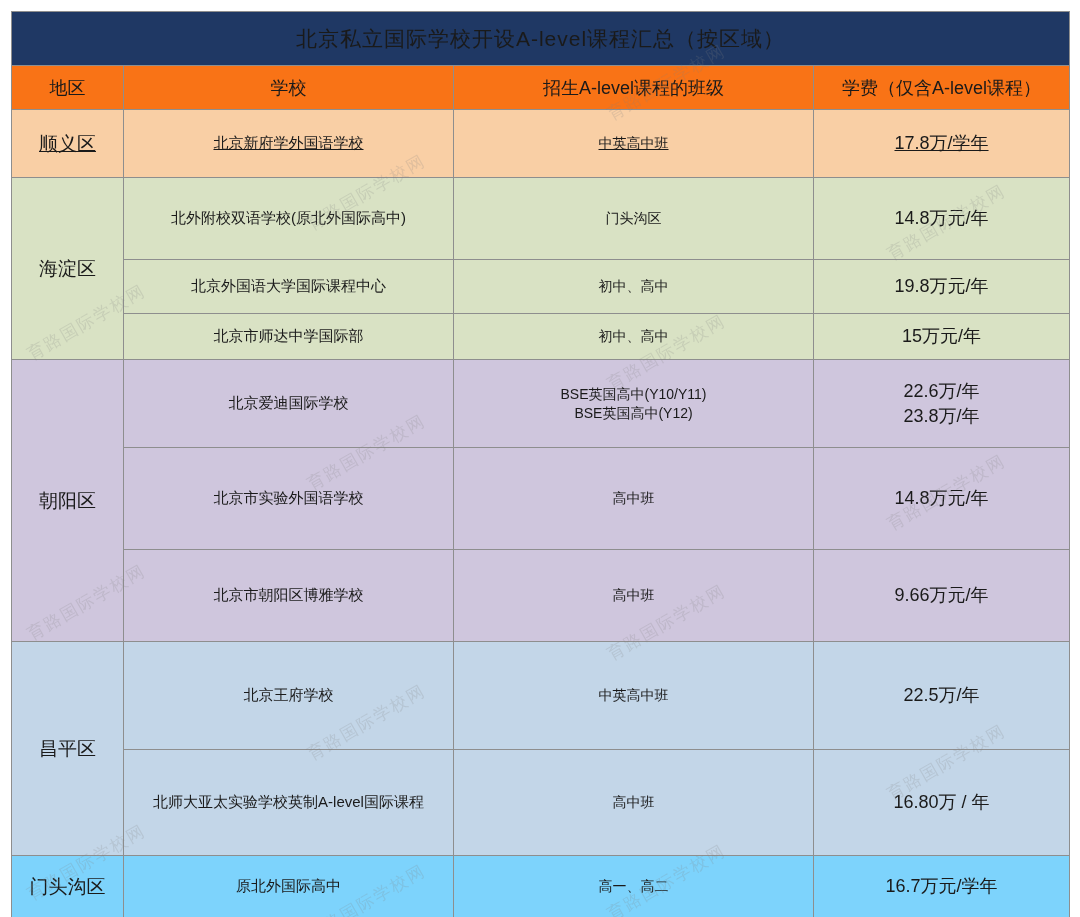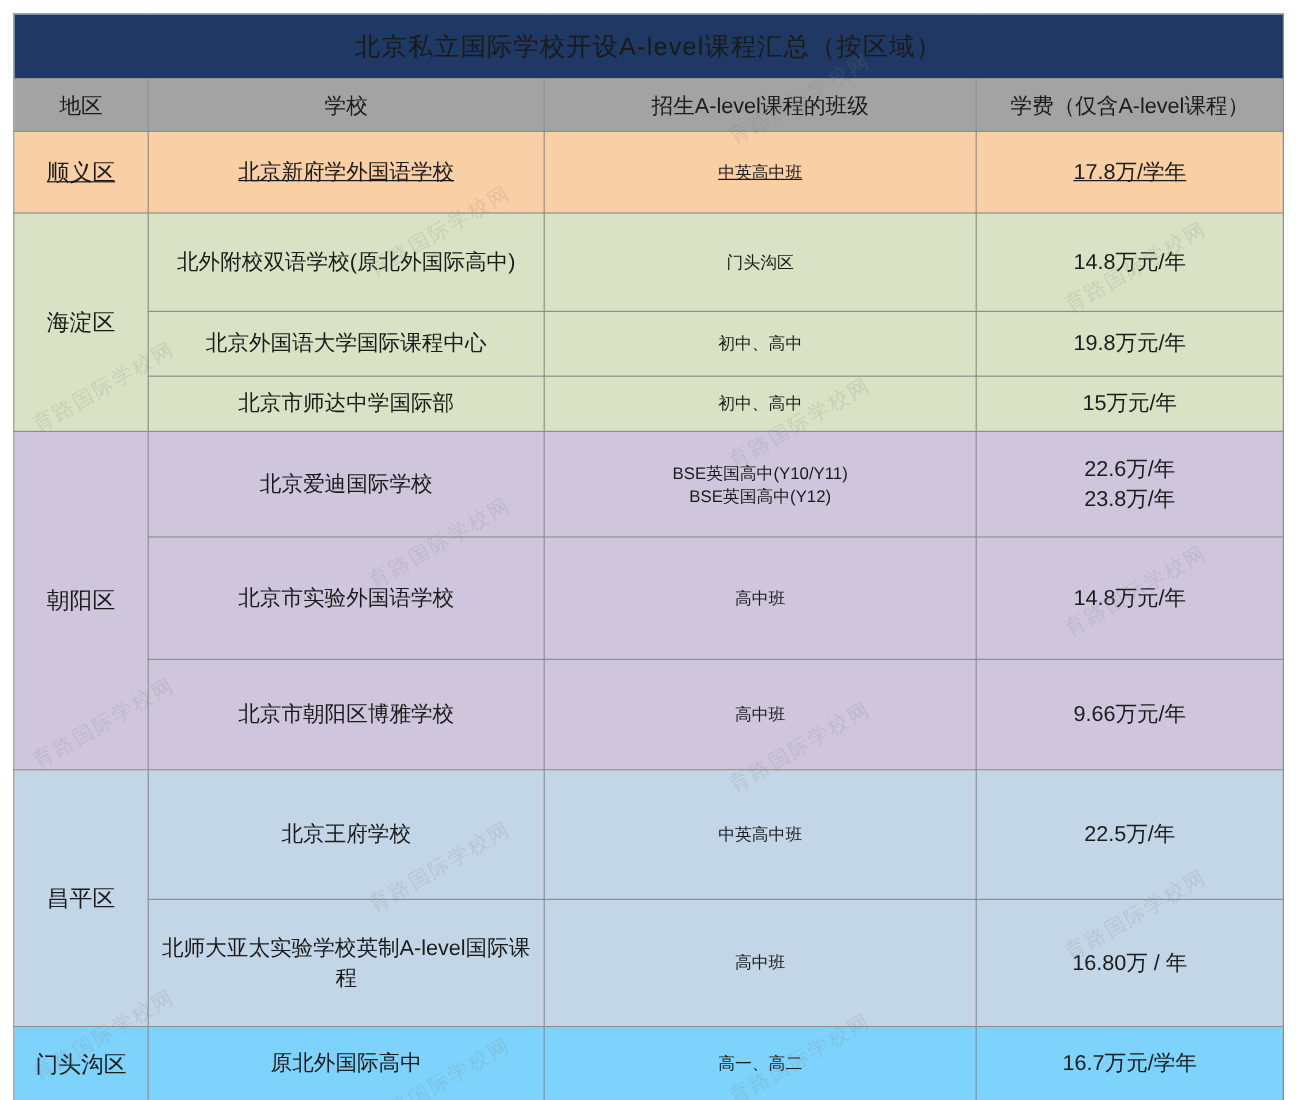--- a/index.html
+++ b/index.html
@@ -37,31 +37,31 @@
   .title-row td {
     background: #1f3864;
     color: #ffffff;
     font-size: 21px;
     font-weight: bold;
     letter-spacing: 1px;
     height: 54px;
     border: 1px solid #1f3864;
   }
   .head-row td {
-    background: #a3a3a3;
+    background: #f97316;
     font-size: 18px;
     height: 44px;
     color: #000000;
   }
   .region-cell {
     font-size: 19px;
     font-weight: bold;
     color: #000000;
   }
-  td.school { font-size: 18px; line-height: 1.35; }
+  td.school { font-size: 15px; line-height: 1.35; }
   td.clazz  { font-size: 14px; line-height: 1.35; }
   td.fee    { font-size: 18px; line-height: 1.35; }
 
   
   .c-shunyi  { background: #f9cfa5; text-decoration: underline; }
   .c-haidian { background: #d9e2c4; }
   .c-chaoyang{ background: #cfc6dd; }
   .c-changping{ background: #c3d6e8; }
   .c-mentougou{ background: #7dd3fc; }
 

